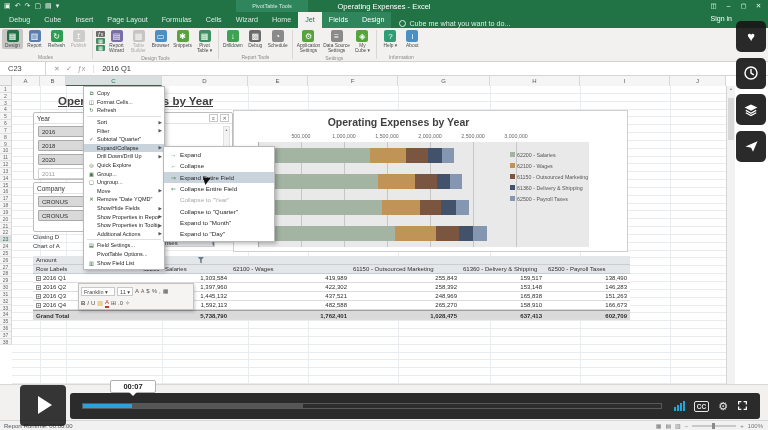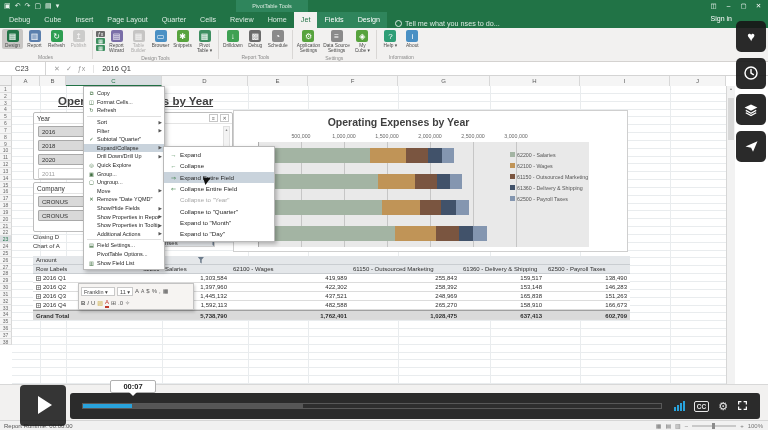--- a/index.html
+++ b/index.html
@@ -29,21 +29,21 @@
 .rdiv{width:1px;background:#d9d7d5;margin:2px 1px}
 .rbtn{min-width:21px;display:flex;flex-direction:column;align-items:center;gap:1px;padding:1px 1px;border-radius:2px}
 .rbtn .ric{width:12px;height:12px;border-radius:2px;display:flex;align-items:center;justify-content:center;font-size:8px;color:#fff}
 .rbtn .rlb{font-size:4.8px;line-height:5.4px;text-align:center;white-space:pre-line;color:#4a4a4a}
 .rbtn.pressed{background:#c8c6c4}
 .rbtn.disabled{opacity:.42}
 .rcluster{display:flex;flex-direction:column;gap:1px;padding-top:2px}
 .rcluster span{width:9px;height:6px;font-size:5px;line-height:6px;text-align:center;color:#fff;border-radius:1px}
 
 #fbar{position:absolute;left:0;top:62px;width:768px;height:14px;background:#fff;border-bottom:1px solid #d4d4d4;display:flex;align-items:center;z-index:3}
-#namebox{width:46px;height:14px;border-right:1px solid #d4d4d4;font-size:7.5px;color:#444;padding-left:15px;line-height:14px}
+#namebox{width:46px;height:14px;border-right:1px solid #d4d4d4;font-size:7.5px;color:#444;padding-left:8px;line-height:14px}
 #fx-icons{display:flex;gap:6px;color:#9a9a9a;font-size:7px;padding:0 8px;border-right:1px solid #e4e4e4}
 #fvalue{font-size:7.5px;color:#333;padding-left:8px}
 
 #colheads{position:absolute;left:12px;top:76px;height:10px;display:flex;z-index:2}
 .ch{height:10px;border-right:1px solid #d8d8d8;background:#f5f5f5;color:#5a5a5a;font-size:6px;text-align:center;line-height:10px}
 .ch.sel{background:#d9dee1;color:#217346;border-bottom:1px solid #217346}
 #rowheads{position:absolute;left:0;top:86px;width:12px;z-index:2}
 .rh{width:12px;border-bottom:1px solid #e0e0e0;border-right:1px solid #d8d8d8;background:#f5f5f5;color:#6a6a6a;font-size:5px;text-align:center}
 .rh.sel{background:#d9dee1;color:#217346}
 #corner{position:absolute;left:0;top:76px;width:12px;height:10px;background:#f0f0f0;border-right:1px solid #d0d0d0;border-bottom:1px solid #d0d0d0;z-index:2}
@@ -140,43 +140,44 @@
 
   <div id="titlebar">
     <div id="qat">
         <div class="qat-btn">▣</div>
         <div class="qat-btn">↶</div>
         <div class="qat-btn">↷</div>
         <div class="qat-btn">▢</div>
         <div class="qat-btn">▤</div>
         <div class="qat-btn">▾</div>
       </div>
+    <div id="win-title">Operating Expenses - Excel</div>
     <div id="win-controls">
         <div class="wc">◫</div>
         <div class="wc">–</div>
         <div class="wc">▢</div>
         <div class="wc">✕</div>
       </div>
   </div>
   <div id="pvt-band">PivotTable Tools</div>
   <div id="tabrow">
       <div class="tab">Debug</div>
       <div class="tab">Cube</div>
       <div class="tab">Insert</div>
       <div class="tab">Page Layout</div>
-      <div class="tab">Quarter</div>
+      <div class="tab">Formulas</div>
       <div class="tab">Cells</div>
-      <div class="tab">Review</div>
+      <div class="tab">Wizard</div>
       <div class="tab">Home</div>
       <div class="tab active">Jet</div>
       <div class="tab ctx">Fields</div>
       <div class="tab ctx">Design</div>
       <div id="tellme" style="display: flex;">
         <span class="bulb"></span>
-        <span>Tell me what you nses to do...</span>
+        <span>Cube me what you want to do...</span>
       </div>
     </div>
   <div id="signin">Sign in</div>
 
   <div id="ribbon">
       <div class="rgrp">
         <div class="rgrp-row">
           <div class="rbtn pressed">
             <div class="ric" style="background: rgb(33, 115, 70);">▦</div>
             <div class="rlb">Design</div>

